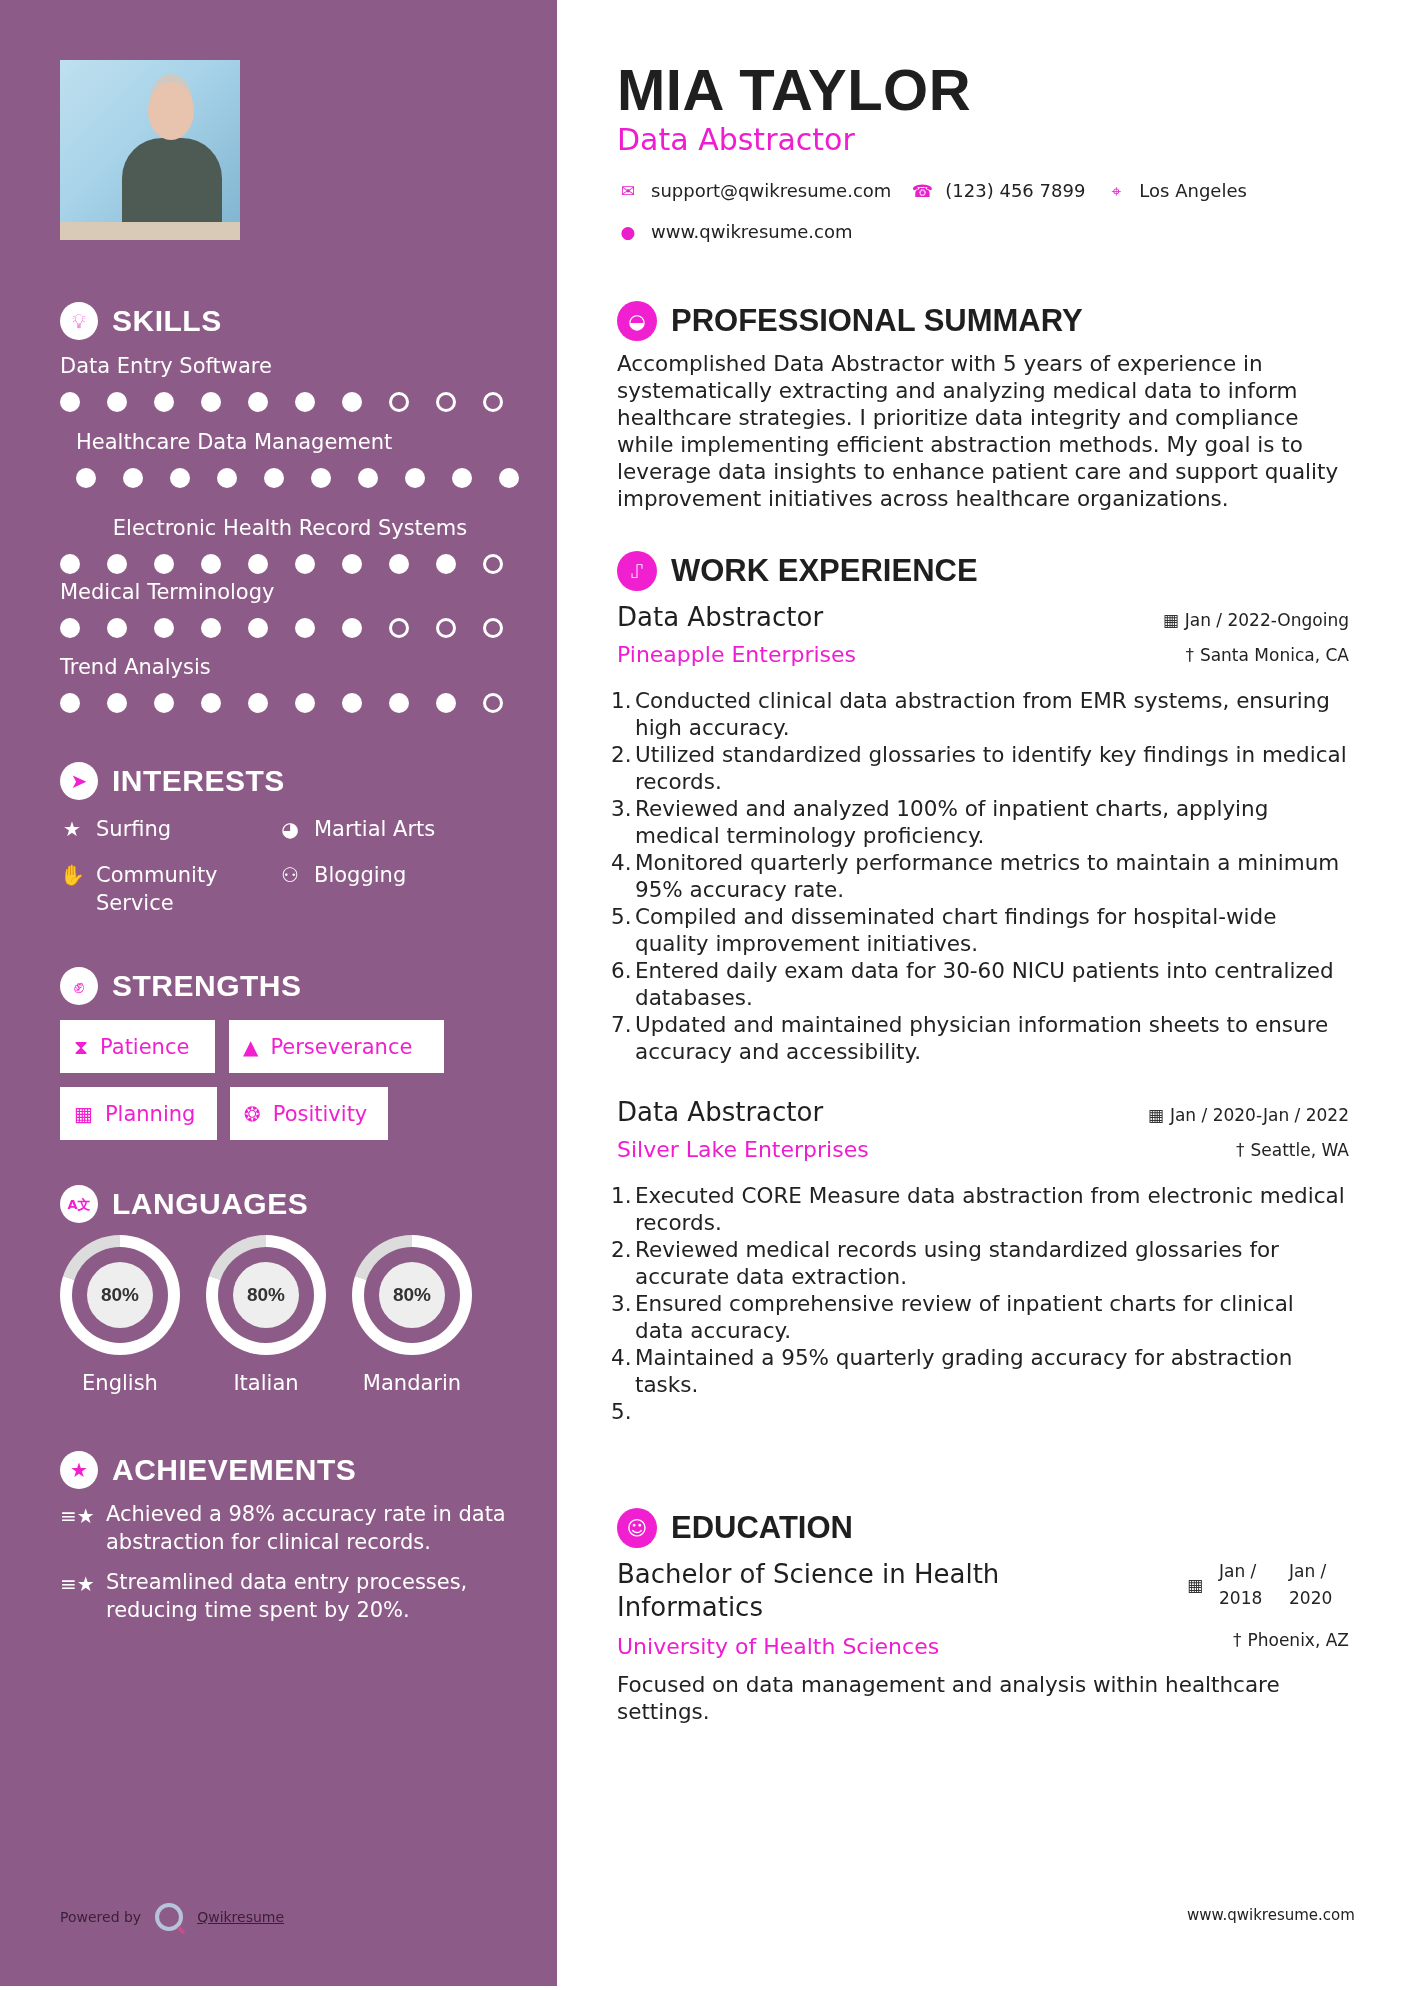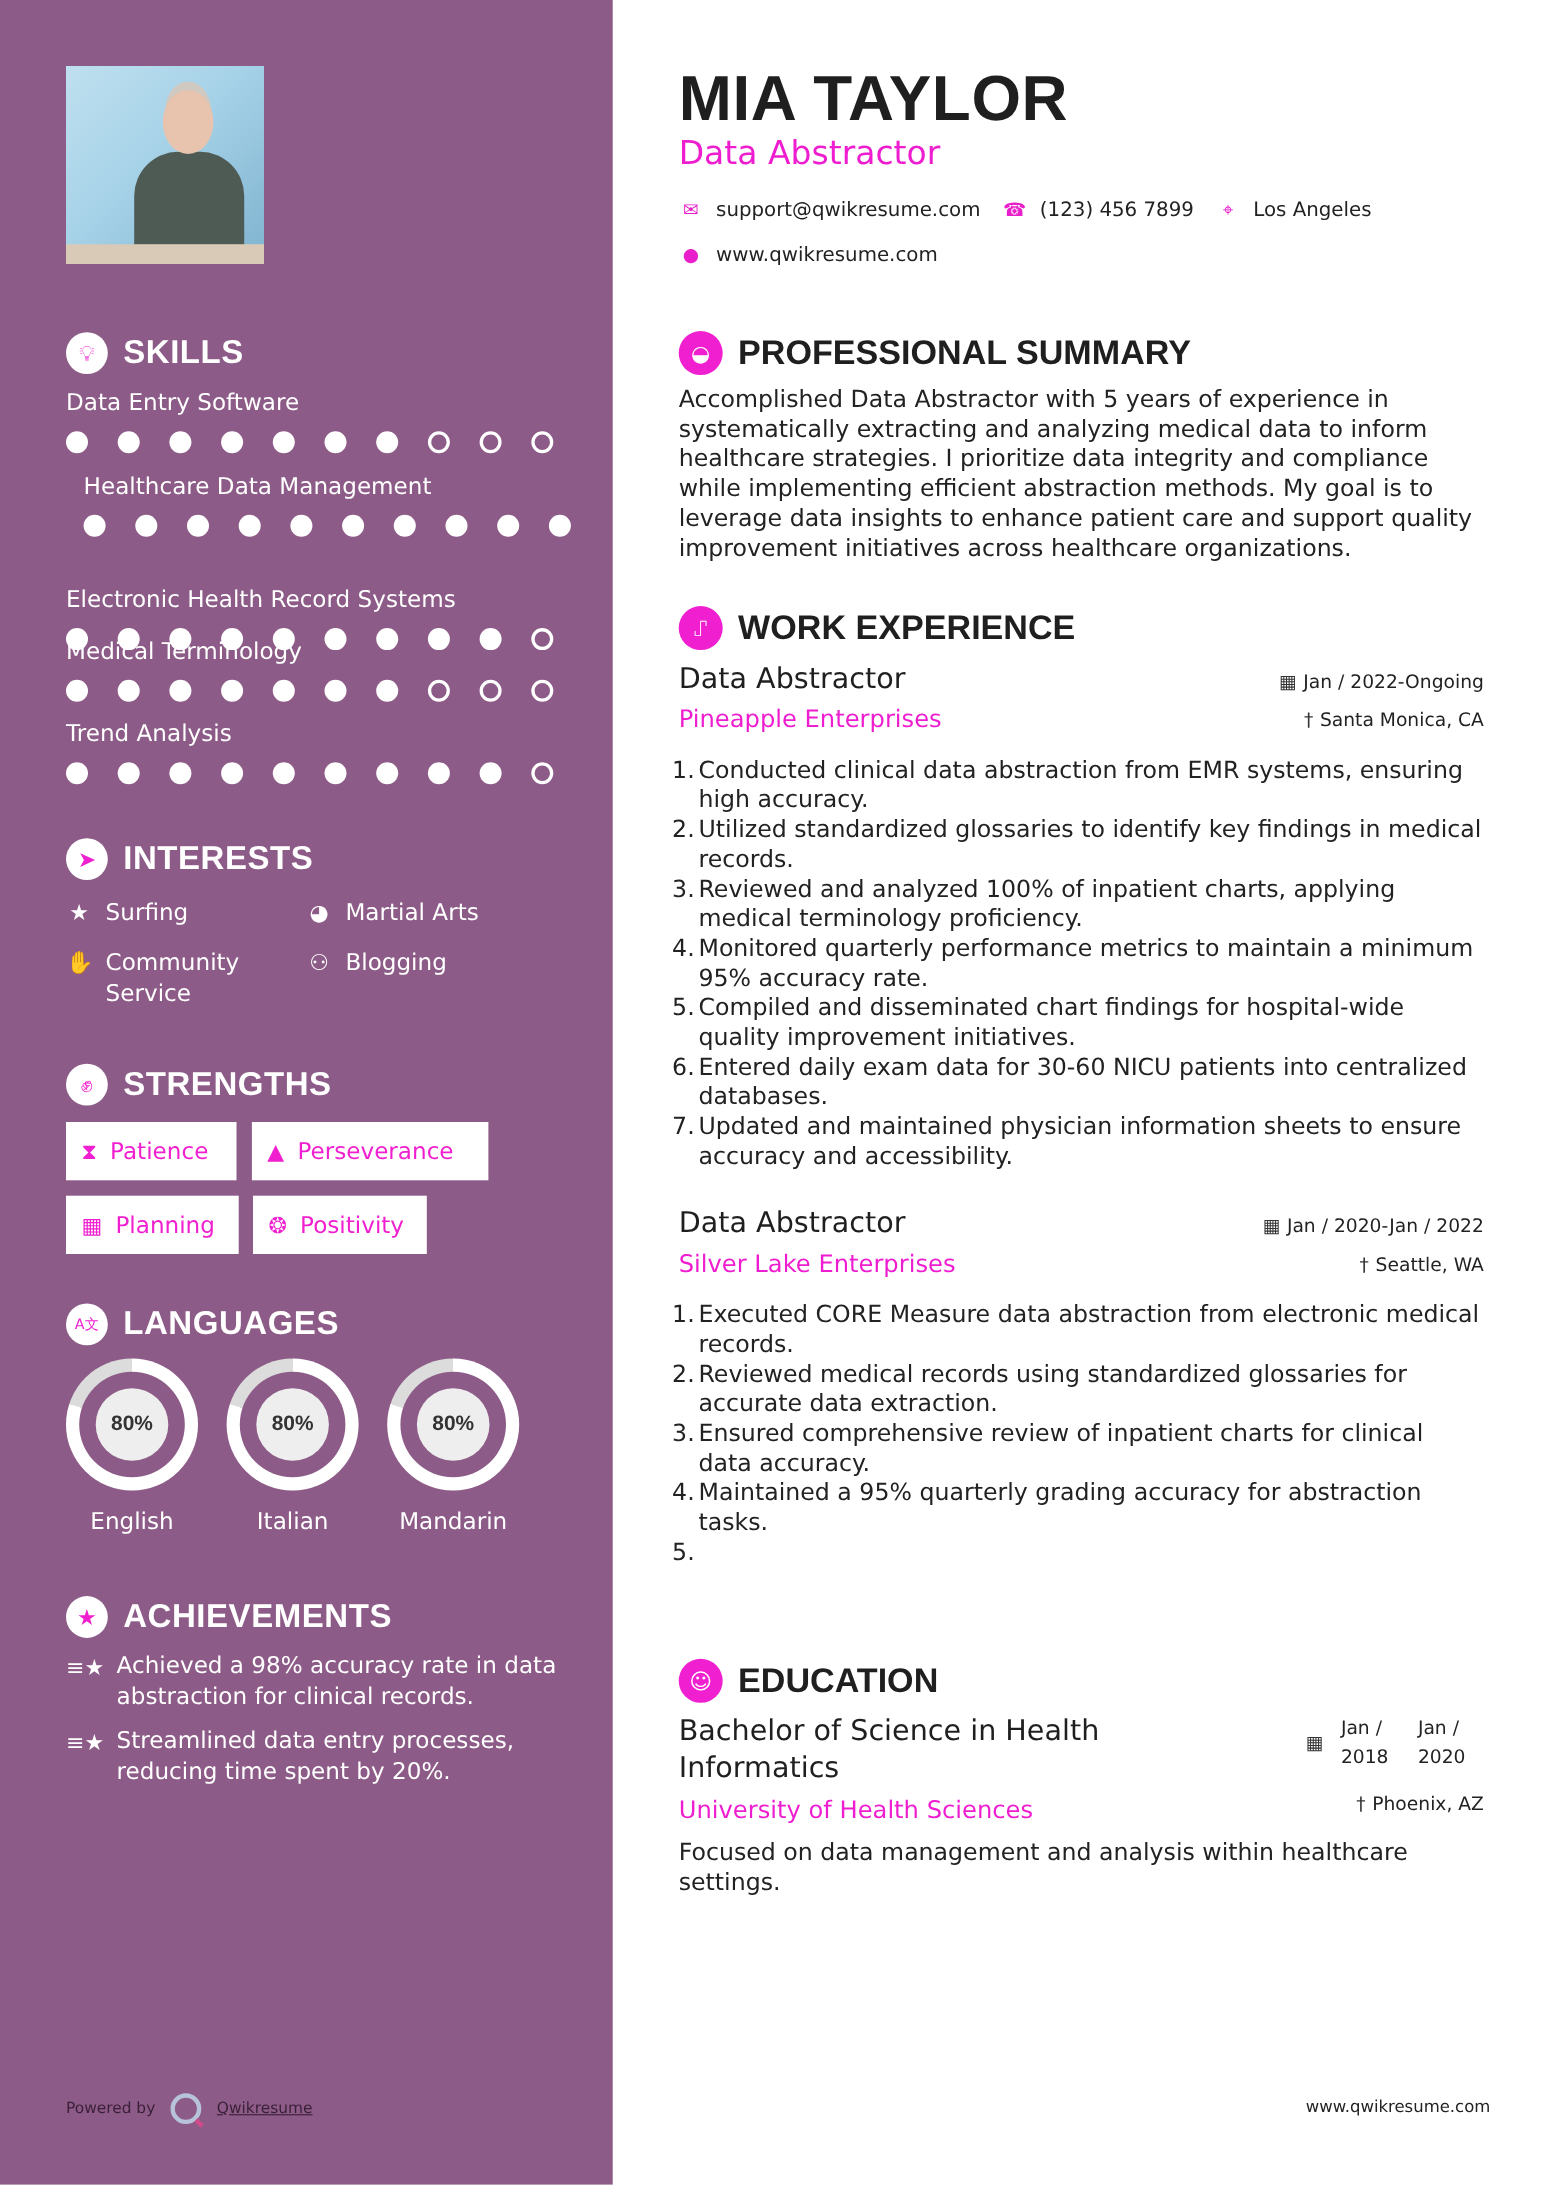--- a/index.html
+++ b/index.html
@@ -166,21 +166,21 @@
         <span class="dot"></span>
         <span class="dot"></span>
         <span class="dot"></span>
         <span class="dot"></span>
         <span class="dot"></span>
         <span class="dot"></span>
         <span class="dot"></span>
         <span class="dot"></span>
       </div>
   </div>
-  <div class="skill" style="top:533px;">
+  <div class="skill" style="top:516px;text-align:center;">
     <div class="skill-name">Electronic Health Record Systems</div>
     <div class="dots">
         <span class="dot"></span>
         <span class="dot"></span>
         <span class="dot"></span>
         <span class="dot"></span>
         <span class="dot"></span>
         <span class="dot"></span>
         <span class="dot"></span>
         <span class="dot"></span>
@@ -259,21 +259,21 @@
       <span class="ico">▦</span>
       <span>Planning</span>
     </div>
     <div class="strength" style="left:170px; top:67px; width:158px;">
       <span class="ico">❂</span>
       <span>Positivity</span>
     </div>
   </div>
 
   <div class="side-section-head" style="top:1185px;">
-    <span class="side-icon" style="font-size:13px;font-weight:normal;">A文</span>
+    <span class="side-icon" style="font-size:13px;font-weight:bold;">A文</span>
     <span class="side-title">LANGUAGES</span>
   </div>
   <div class="langs">
     <div class="lang" style="left:0;">
       <div class="ring">
         <div class="ring-inner">80%</div>
       </div>
       <div class="lang-name">English</div>
     </div>
     <div class="lang" style="left:146px;">

